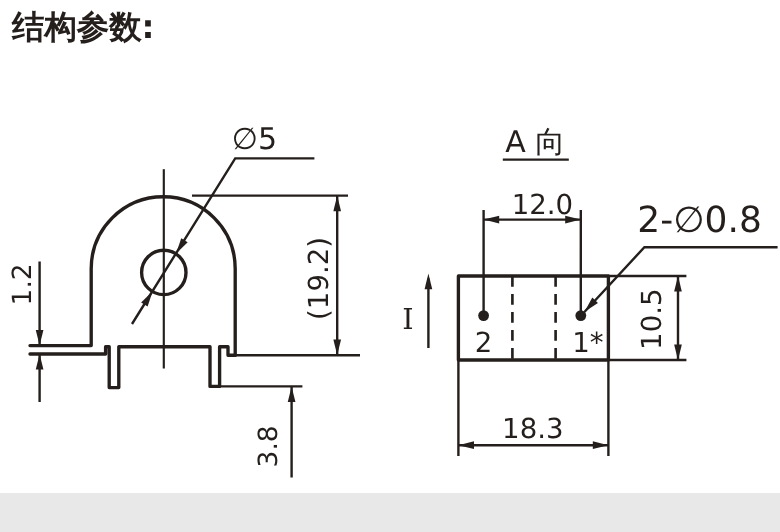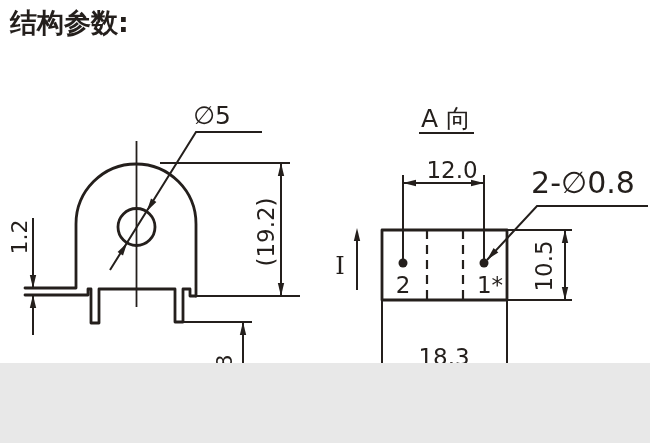--- a/index.html
+++ b/index.html
@@ -1,18 +1,18 @@
 <!DOCTYPE html>
 <html style="--line: #241f1c; --bg: #ffffff;"><head>
 <meta charset="utf-8">
 <style>
   :root { --line:#241f1c; --bg:#ffffff; }
   html,body { margin:0; padding:0; background:#e8e8e8; }
   .page {
-    position:relative; width:650px; height:363px; background:var(--bg);
+    position:relative; width:650px; height:411px; background:var(--bg);
     overflow:hidden; font-family:"DejaVu Sans", sans-serif;
   }
   svg { display:block; }
   .outline { fill:none; stroke:var(--line); stroke-width:2.8; stroke-linejoin:round; stroke-linecap:round; }
   .dim     { fill:none; stroke:var(--line); stroke-width:2;   stroke-linecap:butt; }
   .cl      { fill:none; stroke:var(--line); stroke-width:1.8; }
   .dash    { fill:none; stroke:var(--line); stroke-width:2.2; stroke-dasharray:9 6; }
   .ah      { fill:var(--line); stroke:none; }
   .dot     { fill:var(--line); stroke:none; }
   text     { fill:var(--line); stroke:none; font-family:"DejaVu Sans", sans-serif; }

